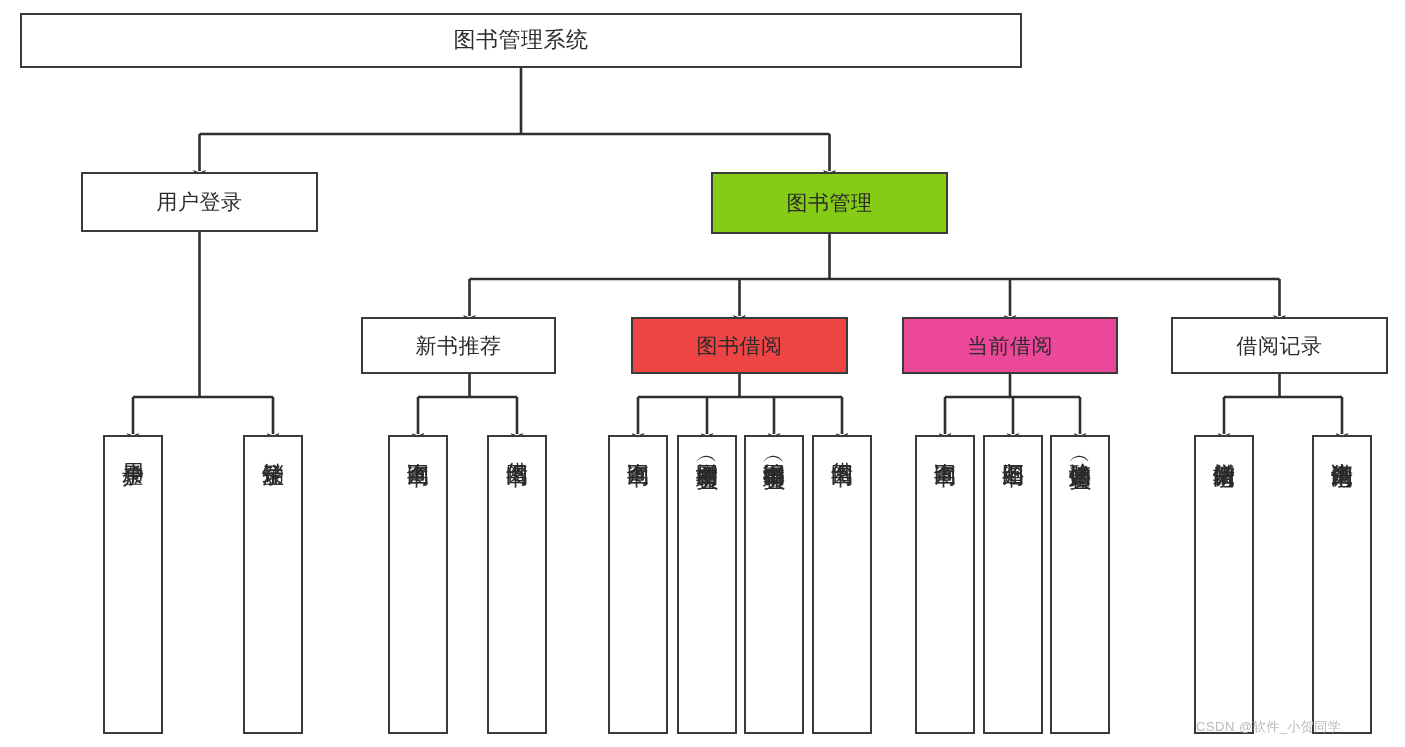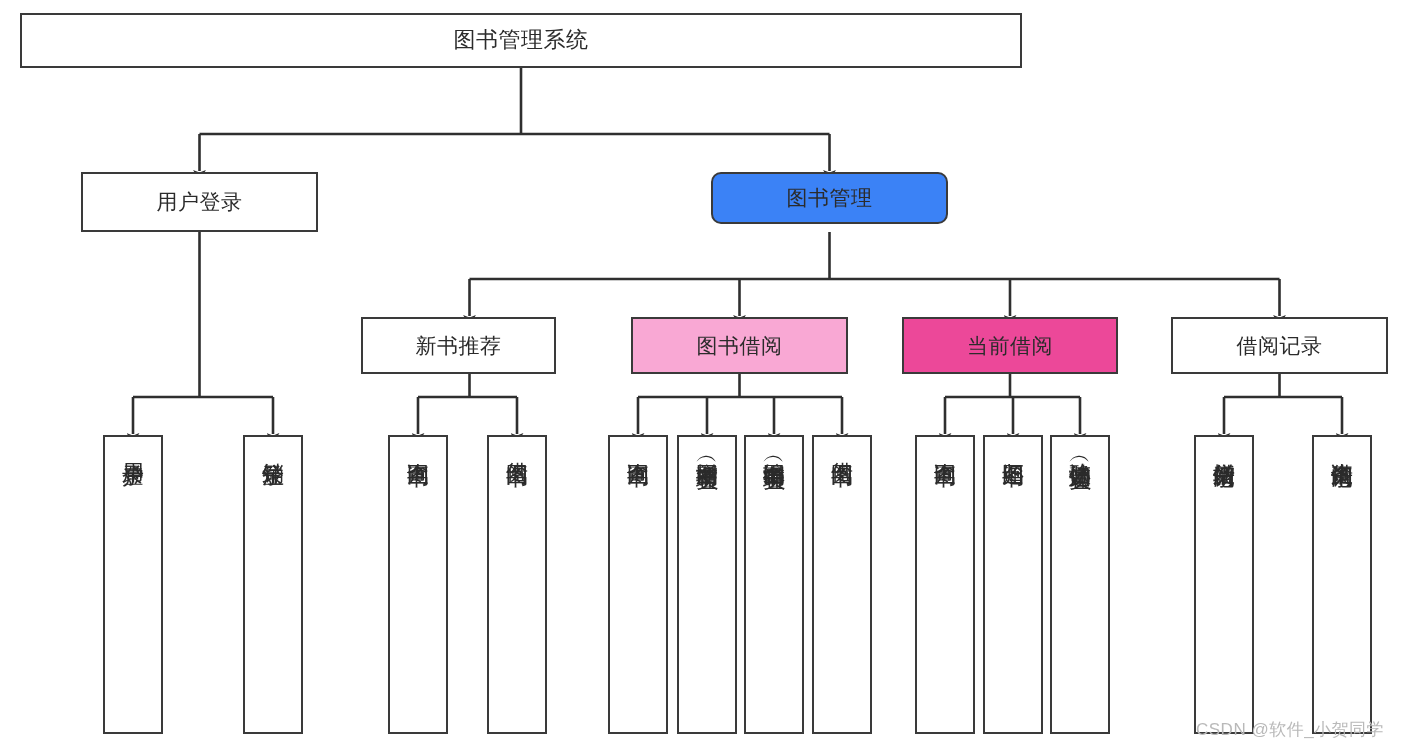--- a/index.html
+++ b/index.html
@@ -55,21 +55,21 @@
   .node.v .label {
     writing-mode: vertical-rl;
     text-orientation: upright;
     font-size: 22px;
     line-height: 1.18;
     letter-spacing: 1px;
     white-space: nowrap;
   }
   .watermark {
     position: absolute;
-    font-size: 17px;
+    font-size: 13px;
     color: #b9b9b9;
     white-space: nowrap;
     letter-spacing: 0.5px;
   }
 </style>
 </head>
 <body>
 
 <div id="canvas">
 
@@ -116,28 +116,28 @@
       </g>
   </svg>
 
   <div class="node h root" id="n-root" style="left: 20px; top: 13px; width: 1002px; height: 55px; border-color: rgb(58, 58, 58); background: rgb(255, 255, 255); color: rgb(43, 43, 43);">
     <span class="label">图书管理系统</span>
   </div>
 
   <div class="node h" id="n-user-login" style="left: 81px; top: 172px; width: 237px; height: 60px; border-color: rgb(58, 58, 58); background: rgb(255, 255, 255); color: rgb(43, 43, 43);">
     <span class="label">用户登录</span>
   </div>
-  <div class="node h" id="n-book-manage" style="left: 711px; top: 172px; width: 237px; height: 52px; border-color: rgb(58, 58, 58); background: #3b82f6; color: rgb(43, 43, 43); border-radius: 10px;">
+  <div class="node h" id="n-book-manage" style="left: 711px; top: 172px; width: 237px; height: 62px; border-color: rgb(58, 58, 58); background: #84cc16; color: rgb(43, 43, 43);">
     <span class="label">图书管理</span>
   </div>
 
   <div class="node h" id="n-new-book-recommend" style="left: 361px; top: 317px; width: 195px; height: 57px; border-color: rgb(58, 58, 58); background: rgb(255, 255, 255); color: rgb(43, 43, 43);">
     <span class="label">新书推荐</span>
   </div>
-  <div class="node h" id="n-book-borrow" style="left: 631px; top: 317px; width: 217px; height: 57px; border-color: rgb(58, 58, 58); background: #f9a8d4; color: rgb(43, 43, 43);">
+  <div class="node h" id="n-book-borrow" style="left: 631px; top: 317px; width: 217px; height: 57px; border-color: rgb(58, 58, 58); background: #ef4444; color: rgb(43, 43, 43);">
     <span class="label">图书借阅</span>
   </div>
   <div class="node h" id="n-current-borrow" style="left: 902px; top: 317px; width: 216px; height: 57px; border-color: rgb(58, 58, 58); background: #ec4899; color: rgb(43, 43, 43);">
     <span class="label">当前借阅</span>
   </div>
   <div class="node h" id="n-borrow-record" style="left: 1171px; top: 317px; width: 217px; height: 57px; border-color: rgb(58, 58, 58); background: rgb(255, 255, 255); color: rgb(43, 43, 43);">
     <span class="label">借阅记录</span>
   </div>
 
   <div class="node v" id="n-leaf-user-login" style="left: 103px; top: 435px; width: 60px; height: 299px; border-color: rgb(58, 58, 58); background: rgb(255, 255, 255); color: rgb(43, 43, 43);">

